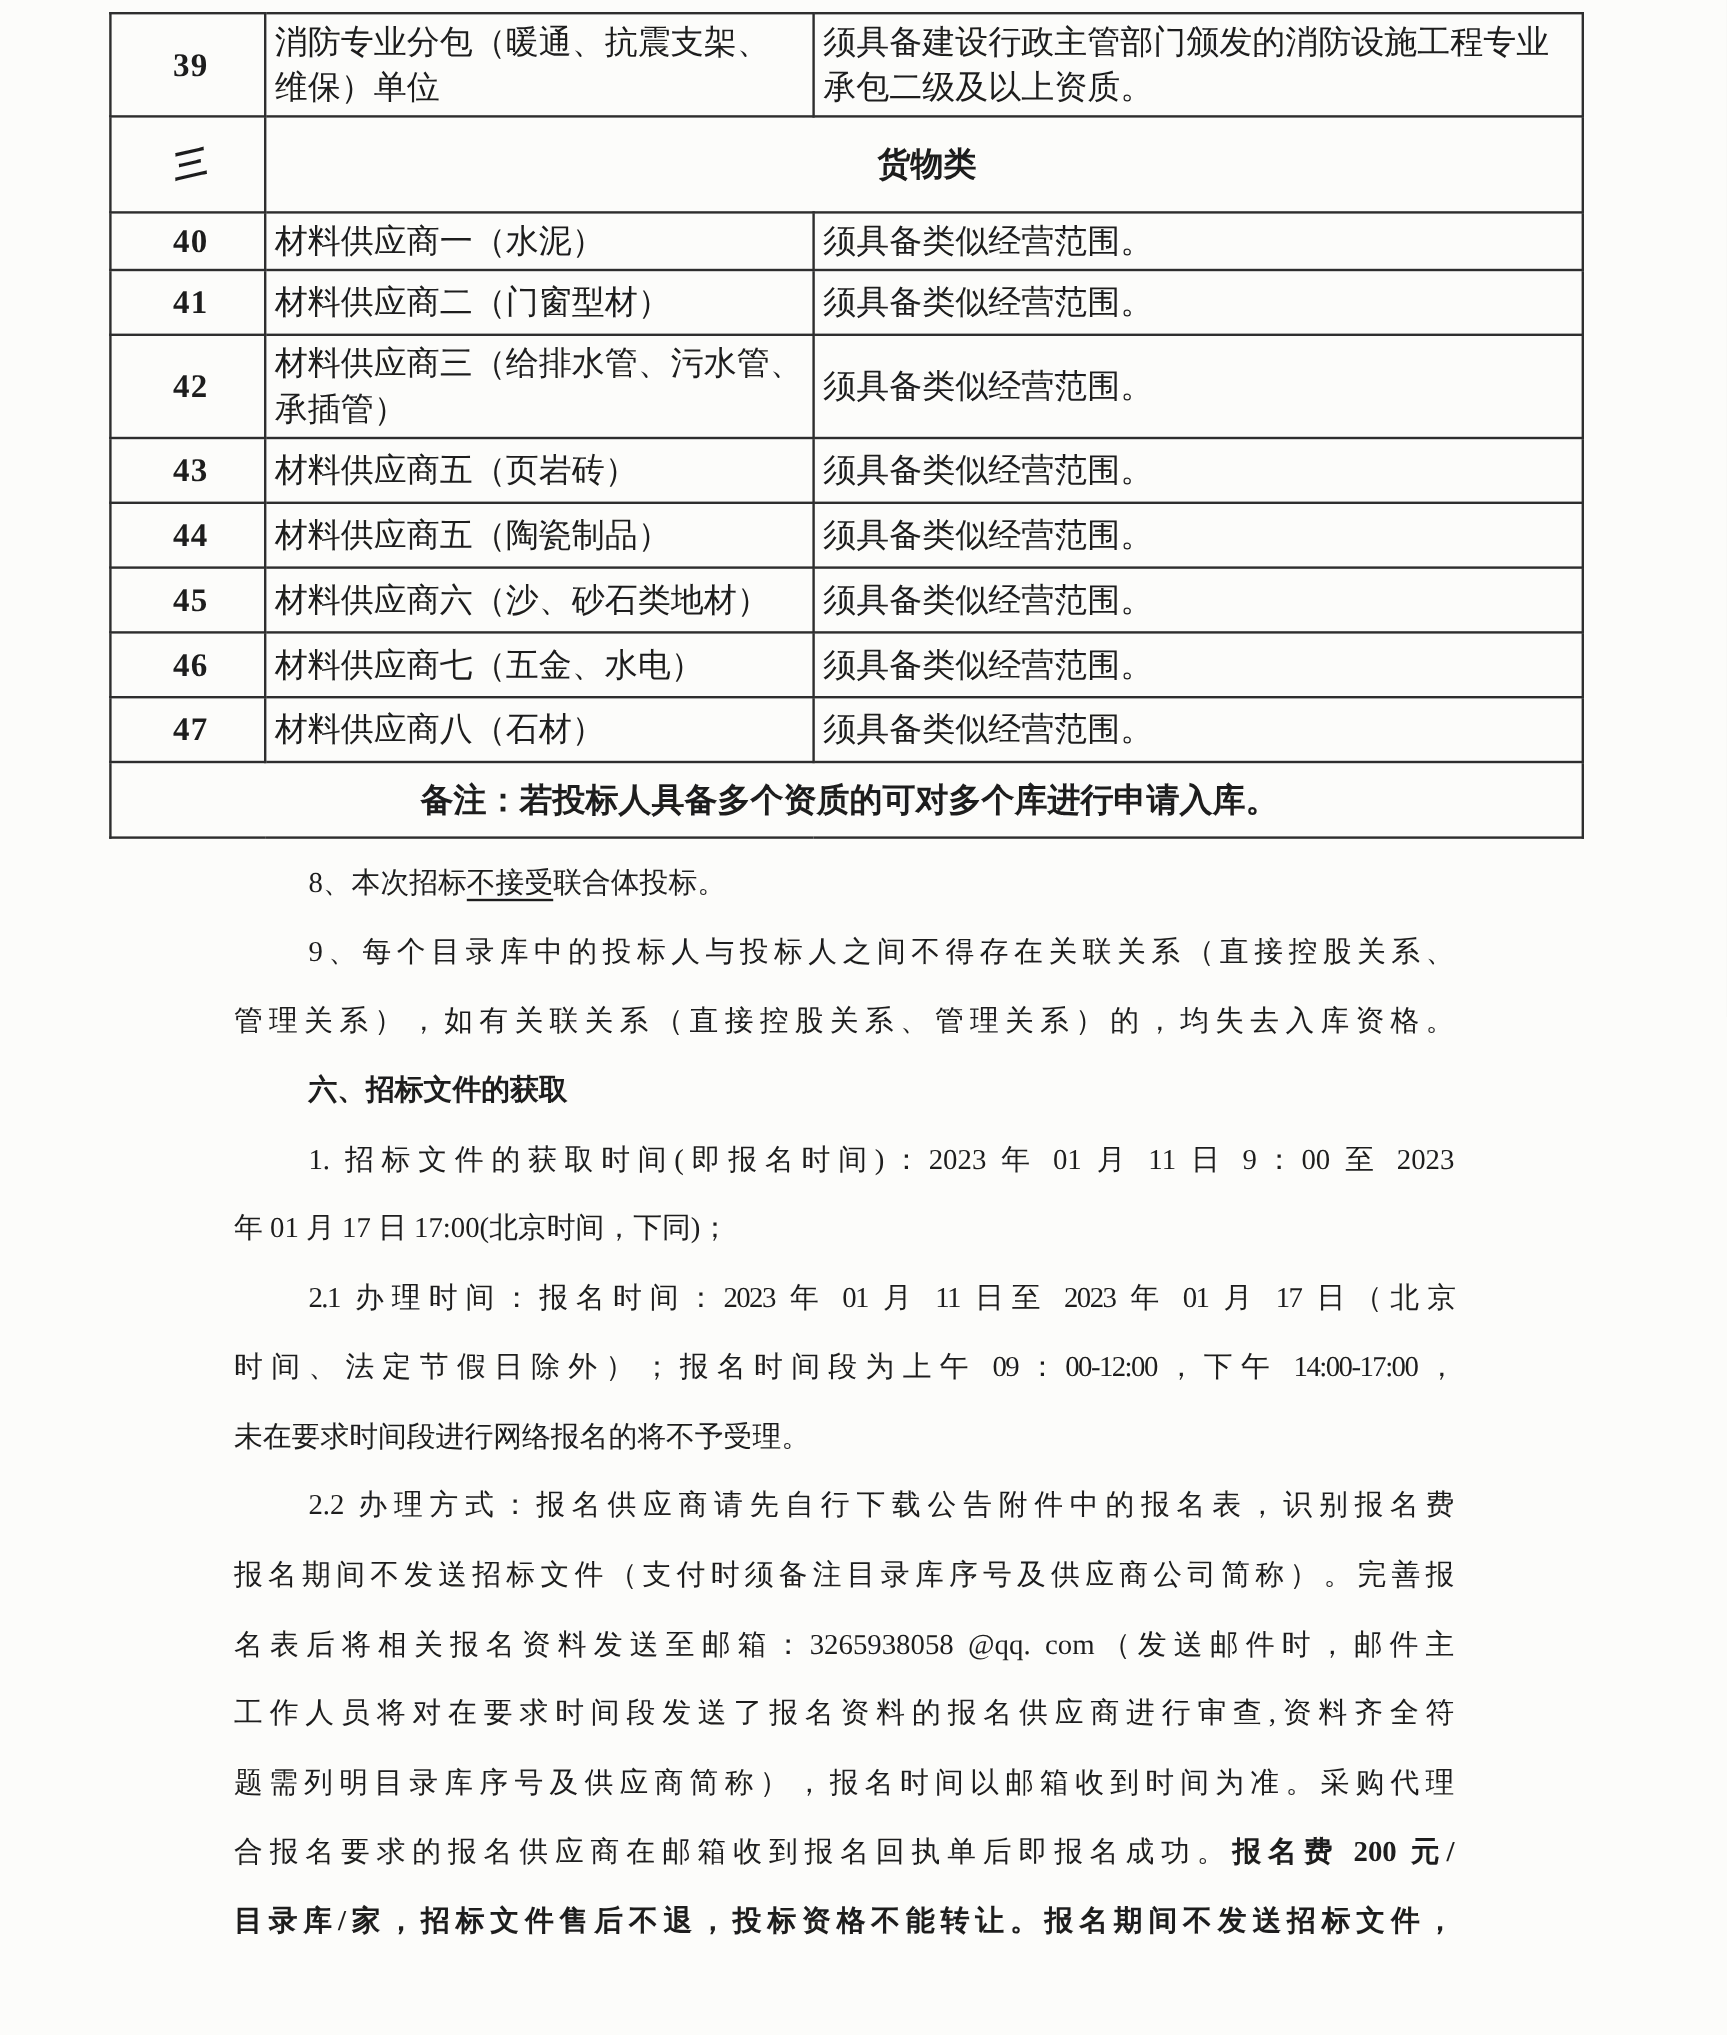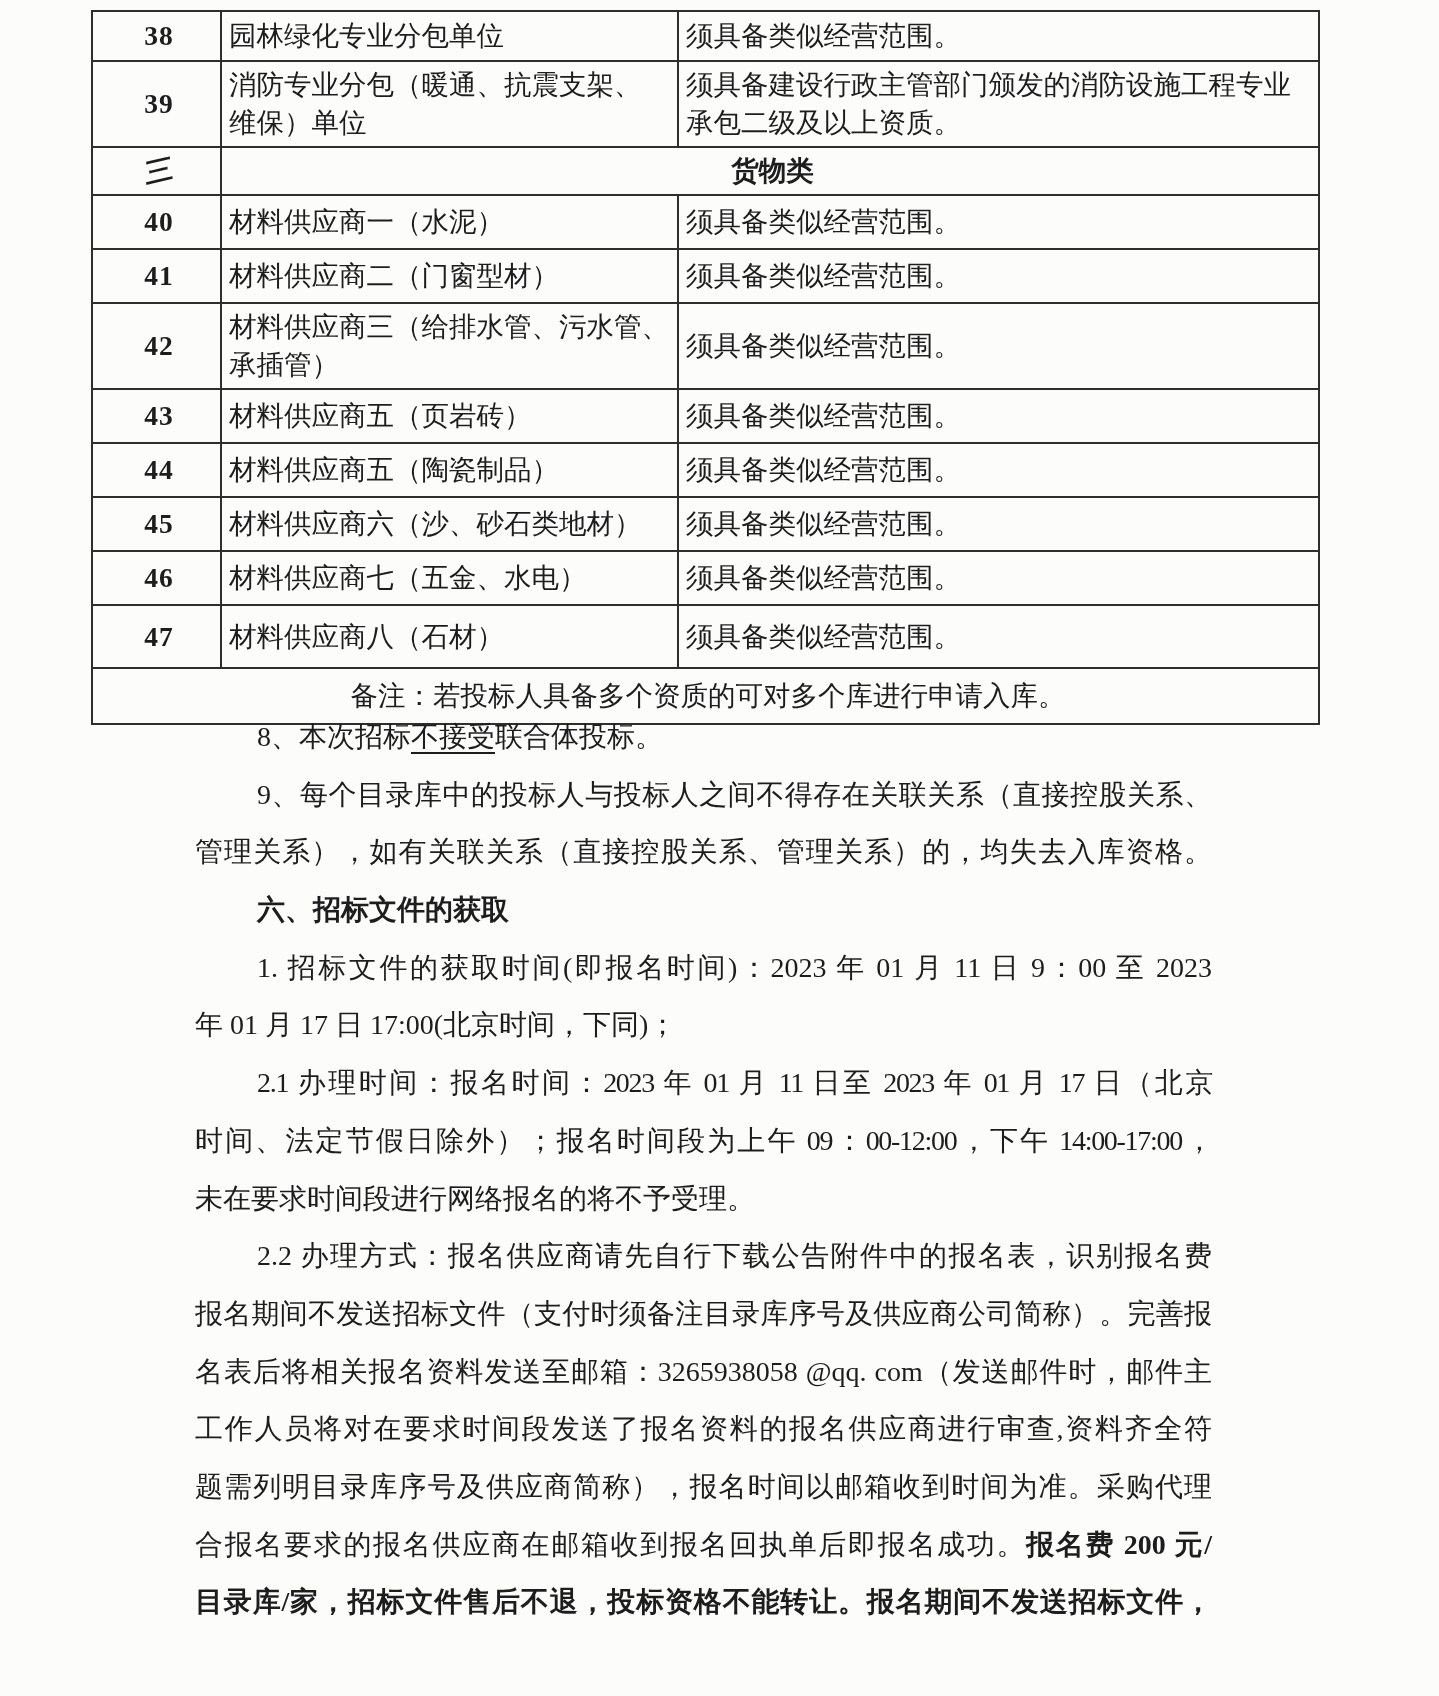--- a/index.html
+++ b/index.html
@@ -47,30 +47,30 @@
   }
   td.c-num.cat span{display:inline-block;transform:skewY(-9deg) rotate(-4deg);font-size:28px;}
   td.c-cat{
     text-align:center;
     font-weight:700;
     font-size:29px;
     padding:0;
   }
   td.c-note{
     text-align:center;
-    font-weight:400;
+    font-weight:700;
     font-size:28px;
     padding:0;
   }
   
   .body-text{
     position:absolute;
     left:195px;top:708px;
     width:1017px;
-    font-size:28px;
+    font-size:24px;
   }
   .bline{
     height:57.7px;
     line-height:57.7px;
     white-space:normal;
     text-align:left;
   }
   .bline.indent{padding-left:62px;}
   .bline.stretch{text-align:justify;text-align-last:justify;}
   .bline.tight{letter-spacing:-1.3px;}
@@ -84,25 +84,20 @@
 <div class="page">
 
   <div class="tbl-wrap">
     <table class="qual">
       <colgroup>
           <col class="c1">
           <col class="c2">
           <col class="c3">
         </colgroup>
       <tbody>
-          <tr>
-            <td class="c-num">38</td>
-            <td class="c-name">园林绿化专业分包单位</td>
-            <td class="c-req">须具备类似经营范围。</td>
-          </tr>
           <tr>
             <td class="c-num">39</td>
             <td class="c-name">消防专业分包（暖通、抗震支架、
 维保）单位</td>
             <td class="c-req">须具备建设行政主管部门颁发的消防设施工程专业
 承包二级及以上资质。</td>
           </tr>
           <tr>
             <td class="c-num cat"><span></span><span>三</span></td>
             <td class="c-cat" colspan="2">货物类</td>

